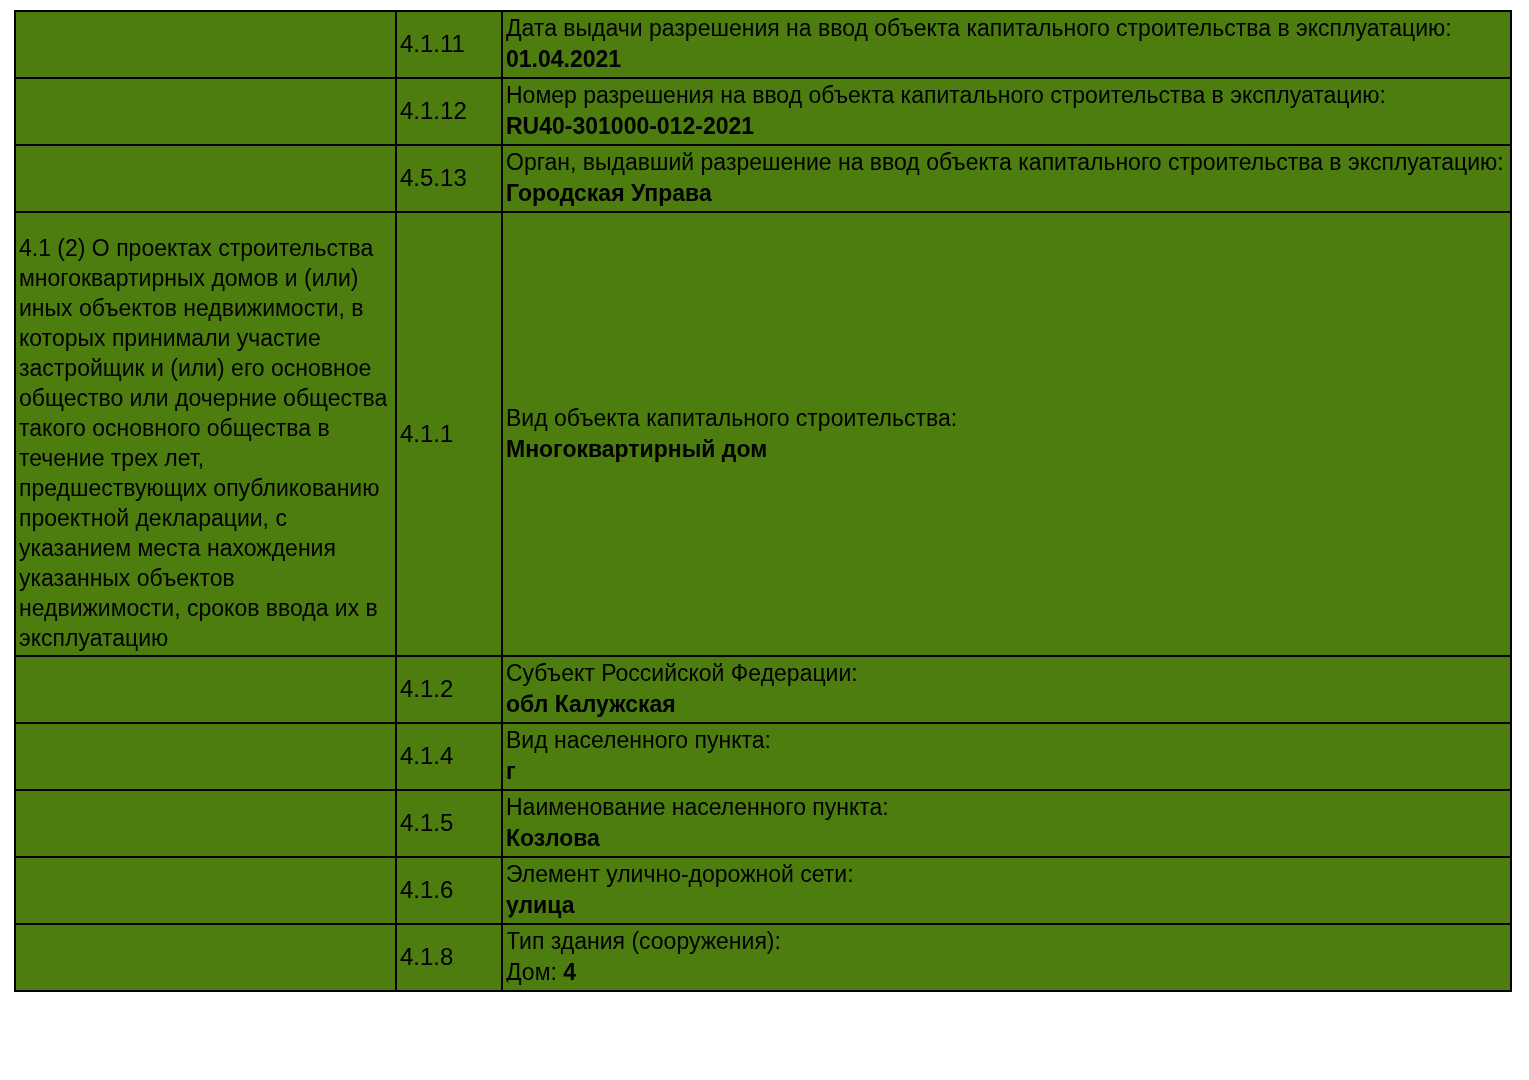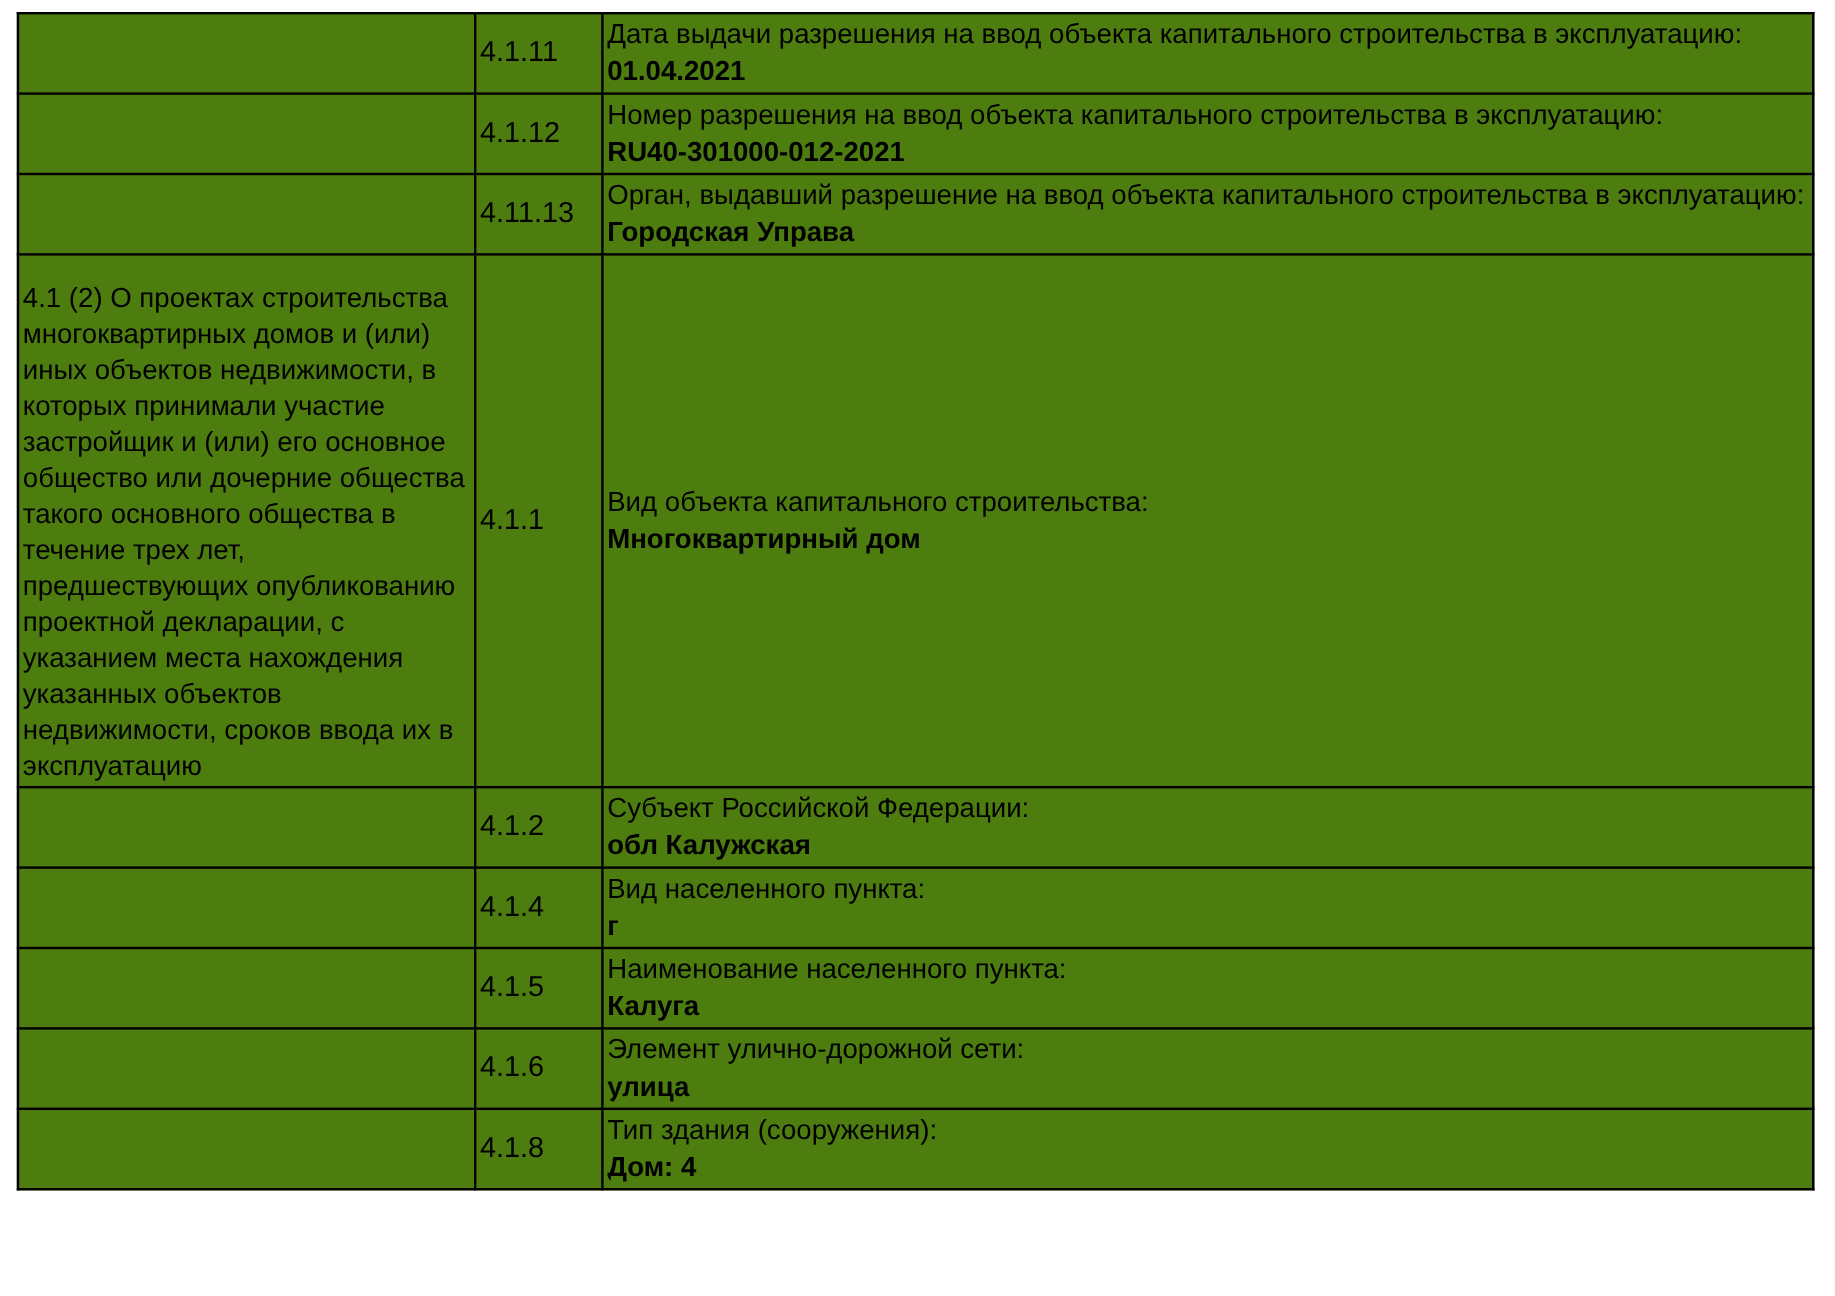--- a/index.html
+++ b/index.html
@@ -48,21 +48,21 @@
     font-size: 23px;
     line-height: 31px;
     vertical-align: middle;
     border-radius: 19px;
   }
   .field-label {
     font-weight: normal;
   }
   .field-value { }
   .value-prefix {
-    font-weight: bold;
+    font-weight: normal;
   }
   .value-bold {
     font-weight: bold;
   }
   tr.r-single td.c3 .field-label {
     line-height: 30px;
   }
 </style>
 </head>
 <body>
@@ -84,21 +84,21 @@
         <td class="c1"></td>
         <td class="c2">4.1.12</td>
         <td class="c3">
           <div class="field-label">Номер разрешения на ввод объекта капитального строительства в эксплуатацию:</div>
           <div class="field-value"><span class="value-bold">RU40-301000-012-2021</span></div>
         </td>
       </tr>
 
       <tr>
         <td class="c1"></td>
-        <td class="c2">4.11.13</td>
+        <td class="c2">4.5.13</td>
         <td class="c3">
           <div class="field-label">Орган, выдавший разрешение на ввод объекта капитального строительства в эксплуатацию:</div>
           <div class="field-value"><span class="value-bold">Городская Управа</span></div>
         </td>
       </tr>
 
       <tr>
         <td class="c1">
             <div class="section-text">4.1 (2) О проектах строительства многоквартирных домов и (или) иных объектов недвижимости, в которых принимали участие застройщик и (или) его основное общество или дочерние общества такого основного общества в течение трех лет, предшествующих опубликованию проектной декларации, с указанием места нахождения указанных объектов недвижимости, сроков ввода их в эксплуатацию</div>
           </td>
@@ -126,21 +126,21 @@
           <div class="field-label">Вид населенного пункта:</div>
           <div class="field-value"><span class="value-bold">г</span></div>
         </td>
       </tr>
 
       <tr>
         <td class="c1"></td>
         <td class="c2">4.1.5</td>
         <td class="c3">
           <div class="field-label">Наименование населенного пункта:</div>
-          <div class="field-value"><span class="value-bold">Калуга</span></div>
+          <div class="field-value"><span class="value-bold">Козлова</span></div>
         </td>
       </tr>
 
       <tr>
         <td class="c1"></td>
         <td class="c2">4.1.6</td>
         <td class="c3">
           <div class="field-label">Элемент улично-дорожной сети:</div>
           <div class="field-value"><span class="value-bold">улица</span></div>
         </td>

